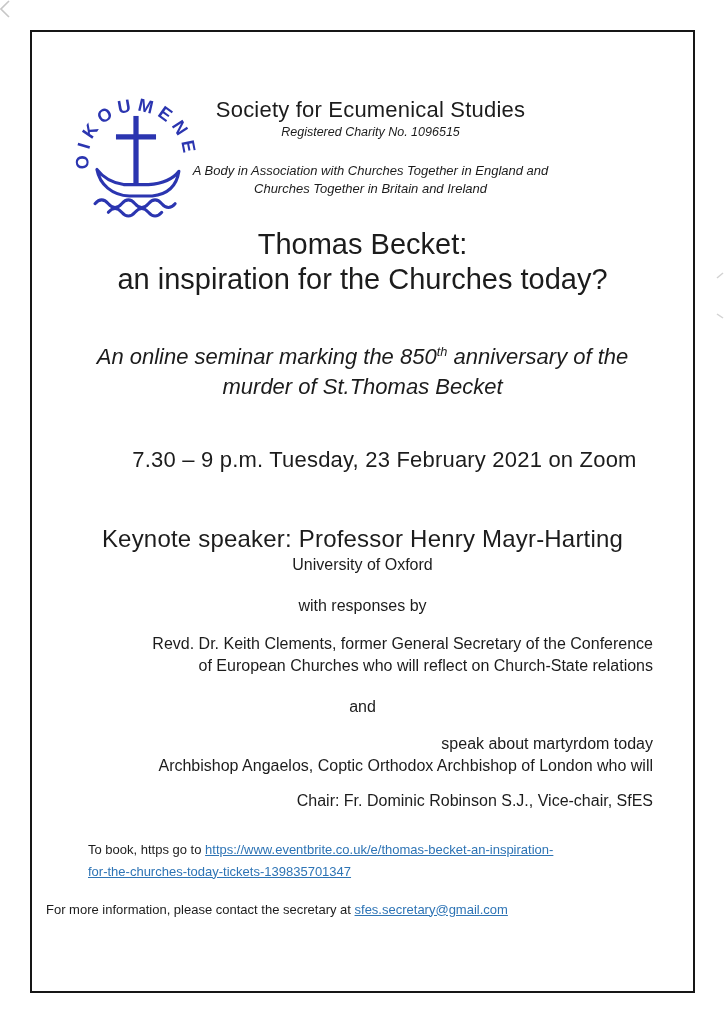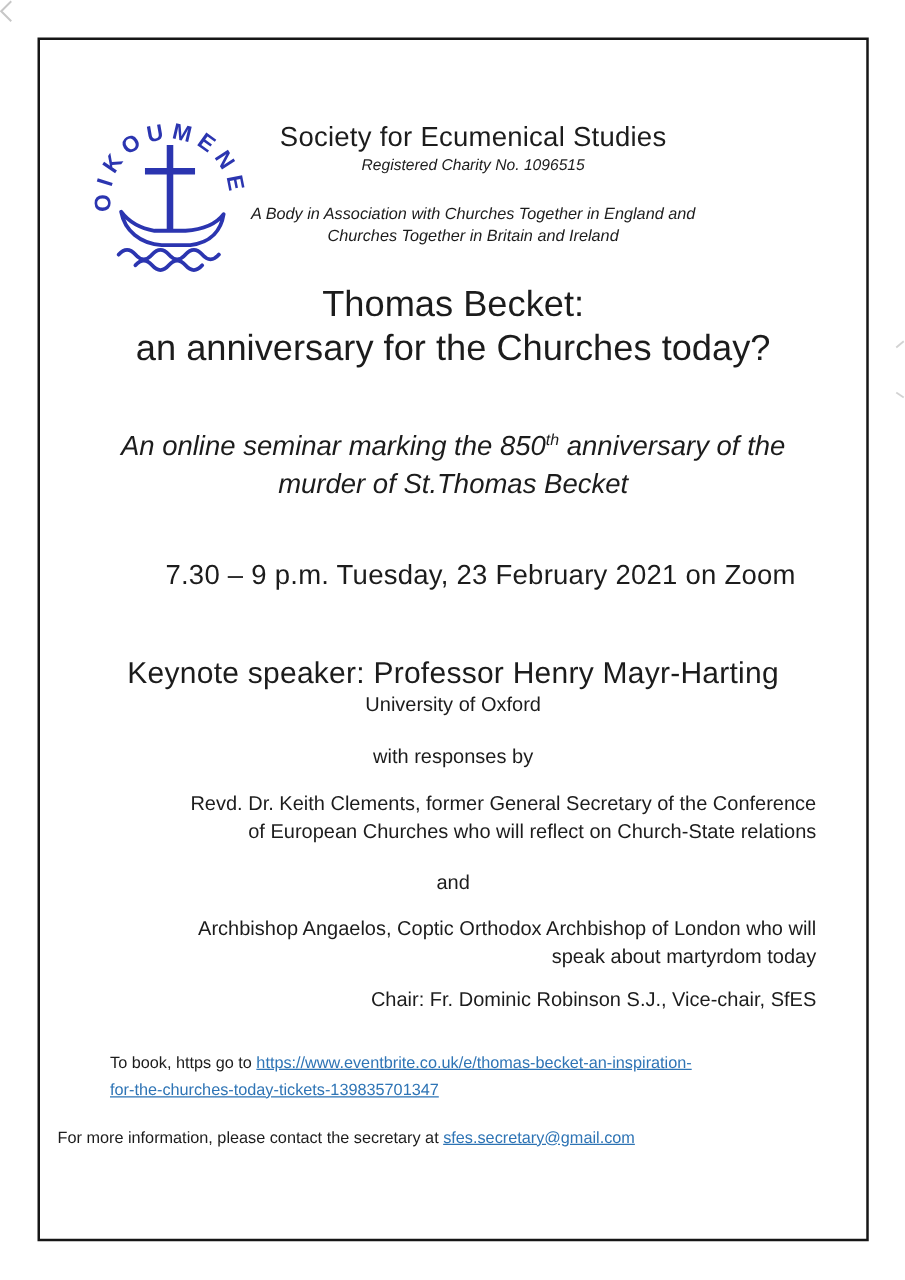--- a/index.html
+++ b/index.html
@@ -20,21 +20,21 @@
     left: 30px; top: 30px;
     width: 665px; height: 963px;
     border: 2px solid var(--border-color, #161616);
     box-sizing: border-box;
     background: #ffffff;
   }
   
   .header { position: relative; height: 187px; }
   .logo { position: absolute; left: 42px; top: 61px; width: 124px; height: 126px; }
   .logo svg { color: var(--logo-blue, #2b35b0); display: block; }
-  .org-block { position: absolute; left: 16px; width: 100%; top: 64px; text-align: center; }
+  .org-block { position: absolute; left: 8px; width: 100%; top: 64px; text-align: center; }
   .org-name { font-size: 22px; line-height: 28px; letter-spacing: 0.2px; }
   .charity { font-size: 12.5px; line-height: 17px; font-style: italic; }
   .assoc { margin-top: 21px; font-size: 13px; line-height: 17.5px; font-style: italic; }
   
   .title { margin-top: 8px; font-size: 29px; line-height: 35px; text-align: center; }
   .subtitle { margin-top: 45px; font-size: 22px; line-height: 30px; font-style: italic; text-align: center; }
   .subtitle sup { font-size: 0.58em; vertical-align: super; line-height: 0; }
   .datetime { margin-top: 45px; font-size: 22px; line-height: 26px; text-align: center; letter-spacing: 0.2px; margin-left: 44px; }
   .keynote { margin-top: 51px; }
   .keynote-heading { font-size: 24px; line-height: 30px; text-align: center; letter-spacing: 0.2px; }
@@ -86,21 +86,21 @@
         <div class="charity">Registered Charity No. 1096515</div>
         <div class="assoc">
           <div>A Body in Association with Churches Together in England and</div>
           <div>Churches Together in Britain and Ireland</div>
         </div>
       </div>
     </div>
 
     <div class="title">
       <div>Thomas Becket:</div>
-      <div>an anniversary for the Churches today?</div>
+      <div>an inspiration for the Churches today?</div>
     </div>
 
     <div class="subtitle">
       <div><span>An online seminar marking the 850</span><sup>th</sup><span> anniversary of the</span></div>
       <div>murder of St.Thomas Becket</div>
     </div>
 
     <div class="datetime">7.30 – 9 p.m. Tuesday, 23 February 2021 on Zoom</div>
 
     <div class="keynote">
@@ -111,22 +111,22 @@
     <div class="center16">with responses by</div>
 
     <div class="para">
       <span>Revd. Dr. Keith Clements, former General Secretary of the Conference</span>
       <span>of European Churches who will reflect on Church-State relations</span>
     </div>
 
     <div class="center16 and-line">and</div>
 
     <div class="para para2">
+      <span>speak about martyrdom today</span>
       <span>Archbishop Angaelos, Coptic Orthodox Archbishop of London who will</span>
-      <span>speak about martyrdom today</span>
     </div>
 
     <div class="para chair">Chair: Fr. Dominic Robinson S.J., Vice-chair, SfES</div>
 
     <div class="small-para">
       <span style="display:inline">To book, https go to </span><a class="doc-link">https://www.eventbrite.co.uk/e/thomas-becket-an-inspiration-</a>
       <a class="doc-link block-link">for-the-churches-today-tickets-139835701347</a>
     </div>
 
     <div class="small-para contact-para">

